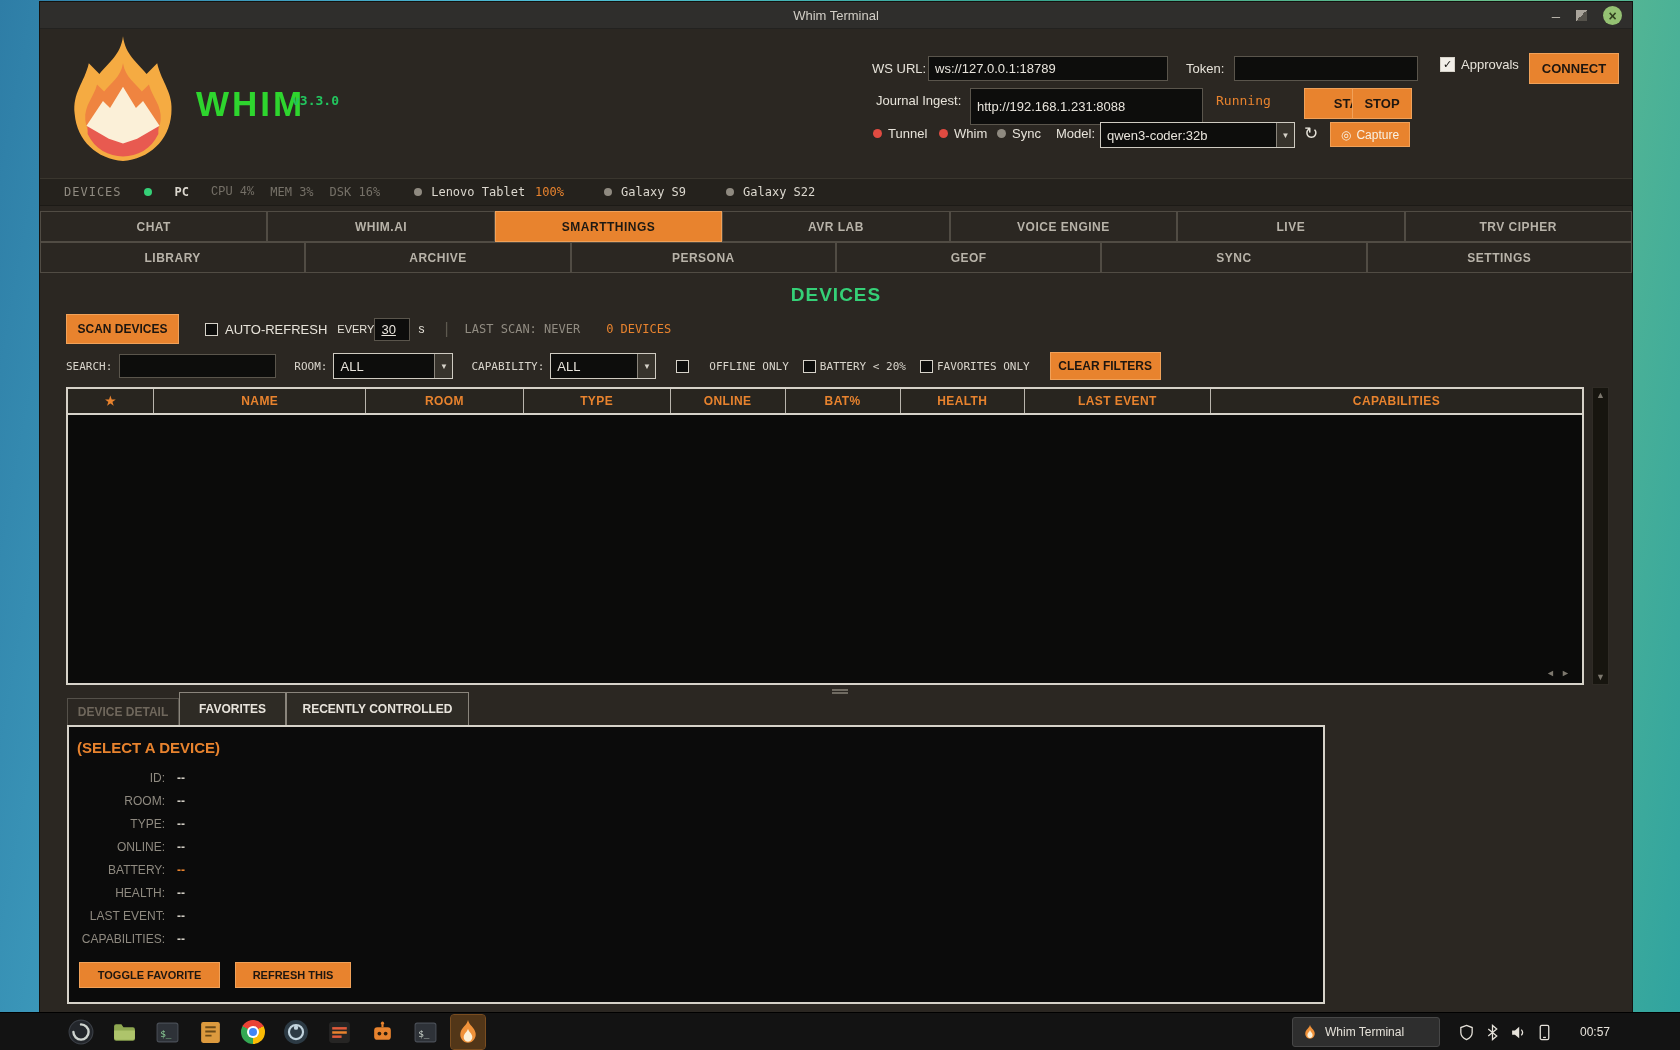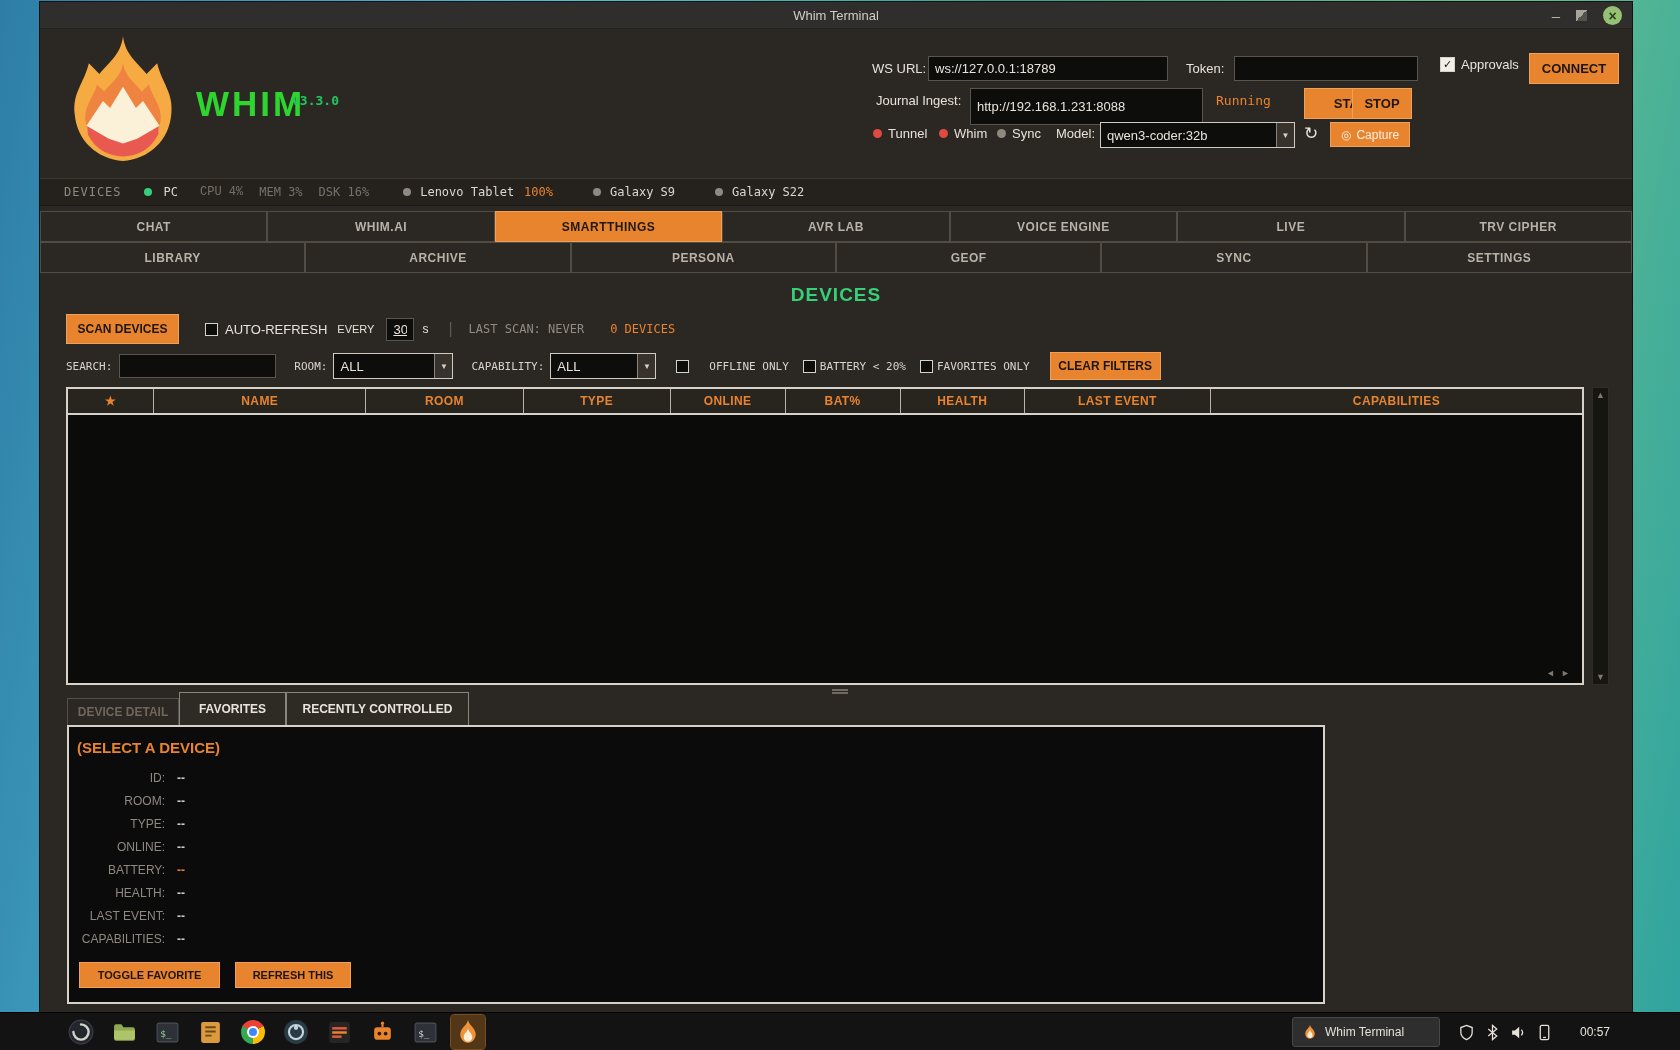--- a/index.html
+++ b/index.html
@@ -171,21 +171,21 @@
   </div>
   <span style="position:absolute;left:1264px;top:121px;color:#e7e3da;font-size:17px;">↻</span>
   <div class="btn" style="position:absolute;left:1290px;top:120px;width:80px;height:25px;font-size:12px;background:#e8832e;color:#f8f1e4;font-weight:normal;gap:5px;">
     <span>◎</span>
     <span>Capture</span>
   </div>
 
   <div class="statusbar">
     <span style="letter-spacing:1px;color:#8f8a80;">DEVICES</span>
     <span class="dot" style="background:#35d077;width:8px;height:8px;margin-left:22px;"></span>
-    <span class="lbl-strong" style="margin-left:12px;font-weight:normal;">PC</span>
+    <span class="lbl-strong" style="margin-left:23px;font-weight:bold;">PC</span>
     <span style="margin-left:22px;font-family:Liberation Mono, monospace;">CPU 4%</span>
     <span style="margin-left:16px;">MEM 3%</span>
     <span style="margin-left:16px;">DSK 16%</span>
     <span class="dot" style="background:#8f8a80;width:8px;height:8px;margin-left:34px;"></span>
     <span class="lbl-strong" style="margin-left:9px;">Lenovo Tablet</span>
     <span style="margin-left:10px;color:#e8832e;">100%</span>
     <span class="dot" style="background:#8f8a80;width:8px;height:8px;margin-left:40px;"></span>
     <span class="lbl-strong" style="margin-left:9px;">Galaxy S9</span>
     <span class="dot" style="background:#8f8a80;width:8px;height:8px;margin-left:40px;"></span>
     <span class="lbl-strong" style="margin-left:9px;">Galaxy S22</span>
@@ -210,21 +210,21 @@
     <div class="tab">SETTINGS</div>
   </div>
 
   <div class="page-heading">DEVICES</div>
 
   <div class="scanrow">
     <div class="btn" style="width:113px;height:30px;font-size:12px;">SCAN DEVICES</div>
     <span class="cb" style="margin-left:26px;"></span>
     <span style="margin-left:7px;color:#e7e3da;font-size:13px;">AUTO-REFRESH</span>
     <span style="margin-left:10px;color:#e7e3da;font-size:11px;">EVERY</span>
-    <input class="tin" style="position: static; margin-left: 12px; width: 28px; height: 23px; text-decoration: underline;" value="30">
+    <input class="tin" style="position: static; margin-left: 0; width: 36px; height: 23px; text-decoration: underline;" value="30">
     <span style="margin-left:8px;color:#e7e3da;font-size:12px;">s</span>
     <span style="margin-left:20px;color:#5d594f;font-size:16px;">|</span>
     <span class="mono" style="margin-left:16px;font-size:12px;color:#918c82;">LAST SCAN: NEVER</span>
     <span class="mono" style="margin-left:26px;font-size:12px;color:#e8832e;">0 DEVICES</span>
   </div>
 
   <div class="filterrow">
     <span class="sml">SEARCH:</span>
     <input class="tin" style="position: static; margin-left: 7px; width: 157px; height: 24px;" value="">
     <span class="sml" style="margin-left:18px;">ROOM:</span>

